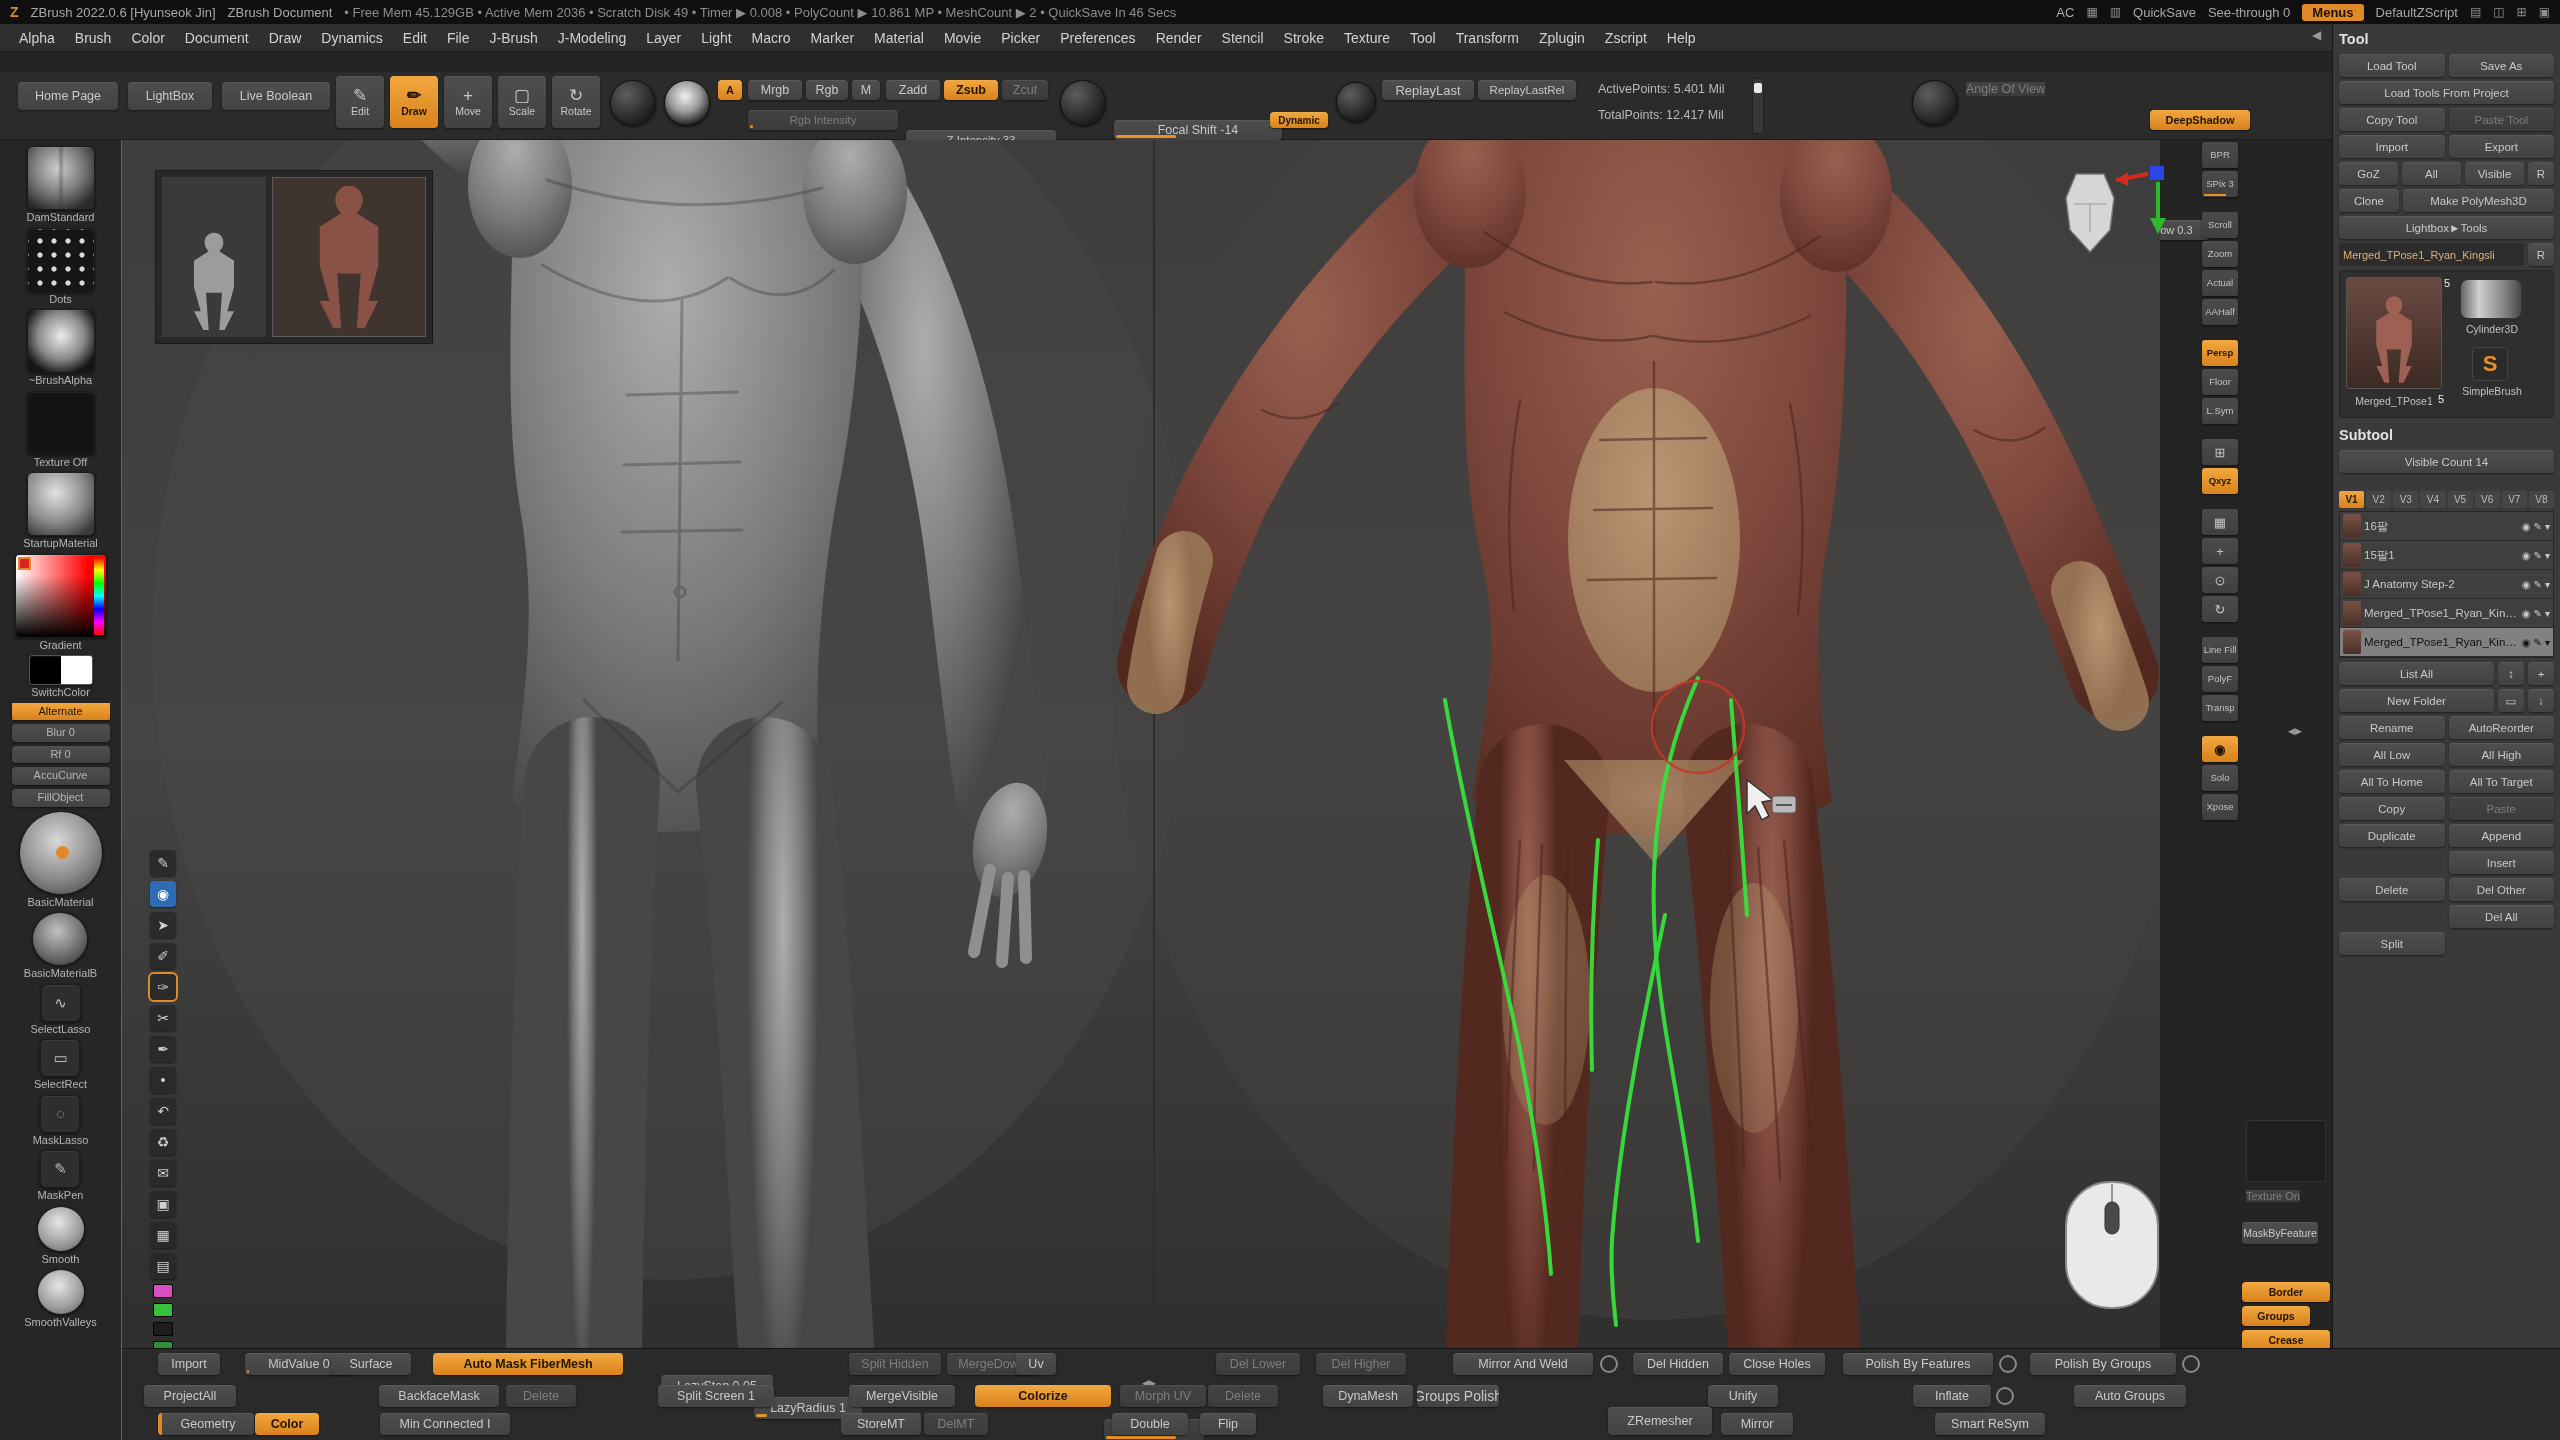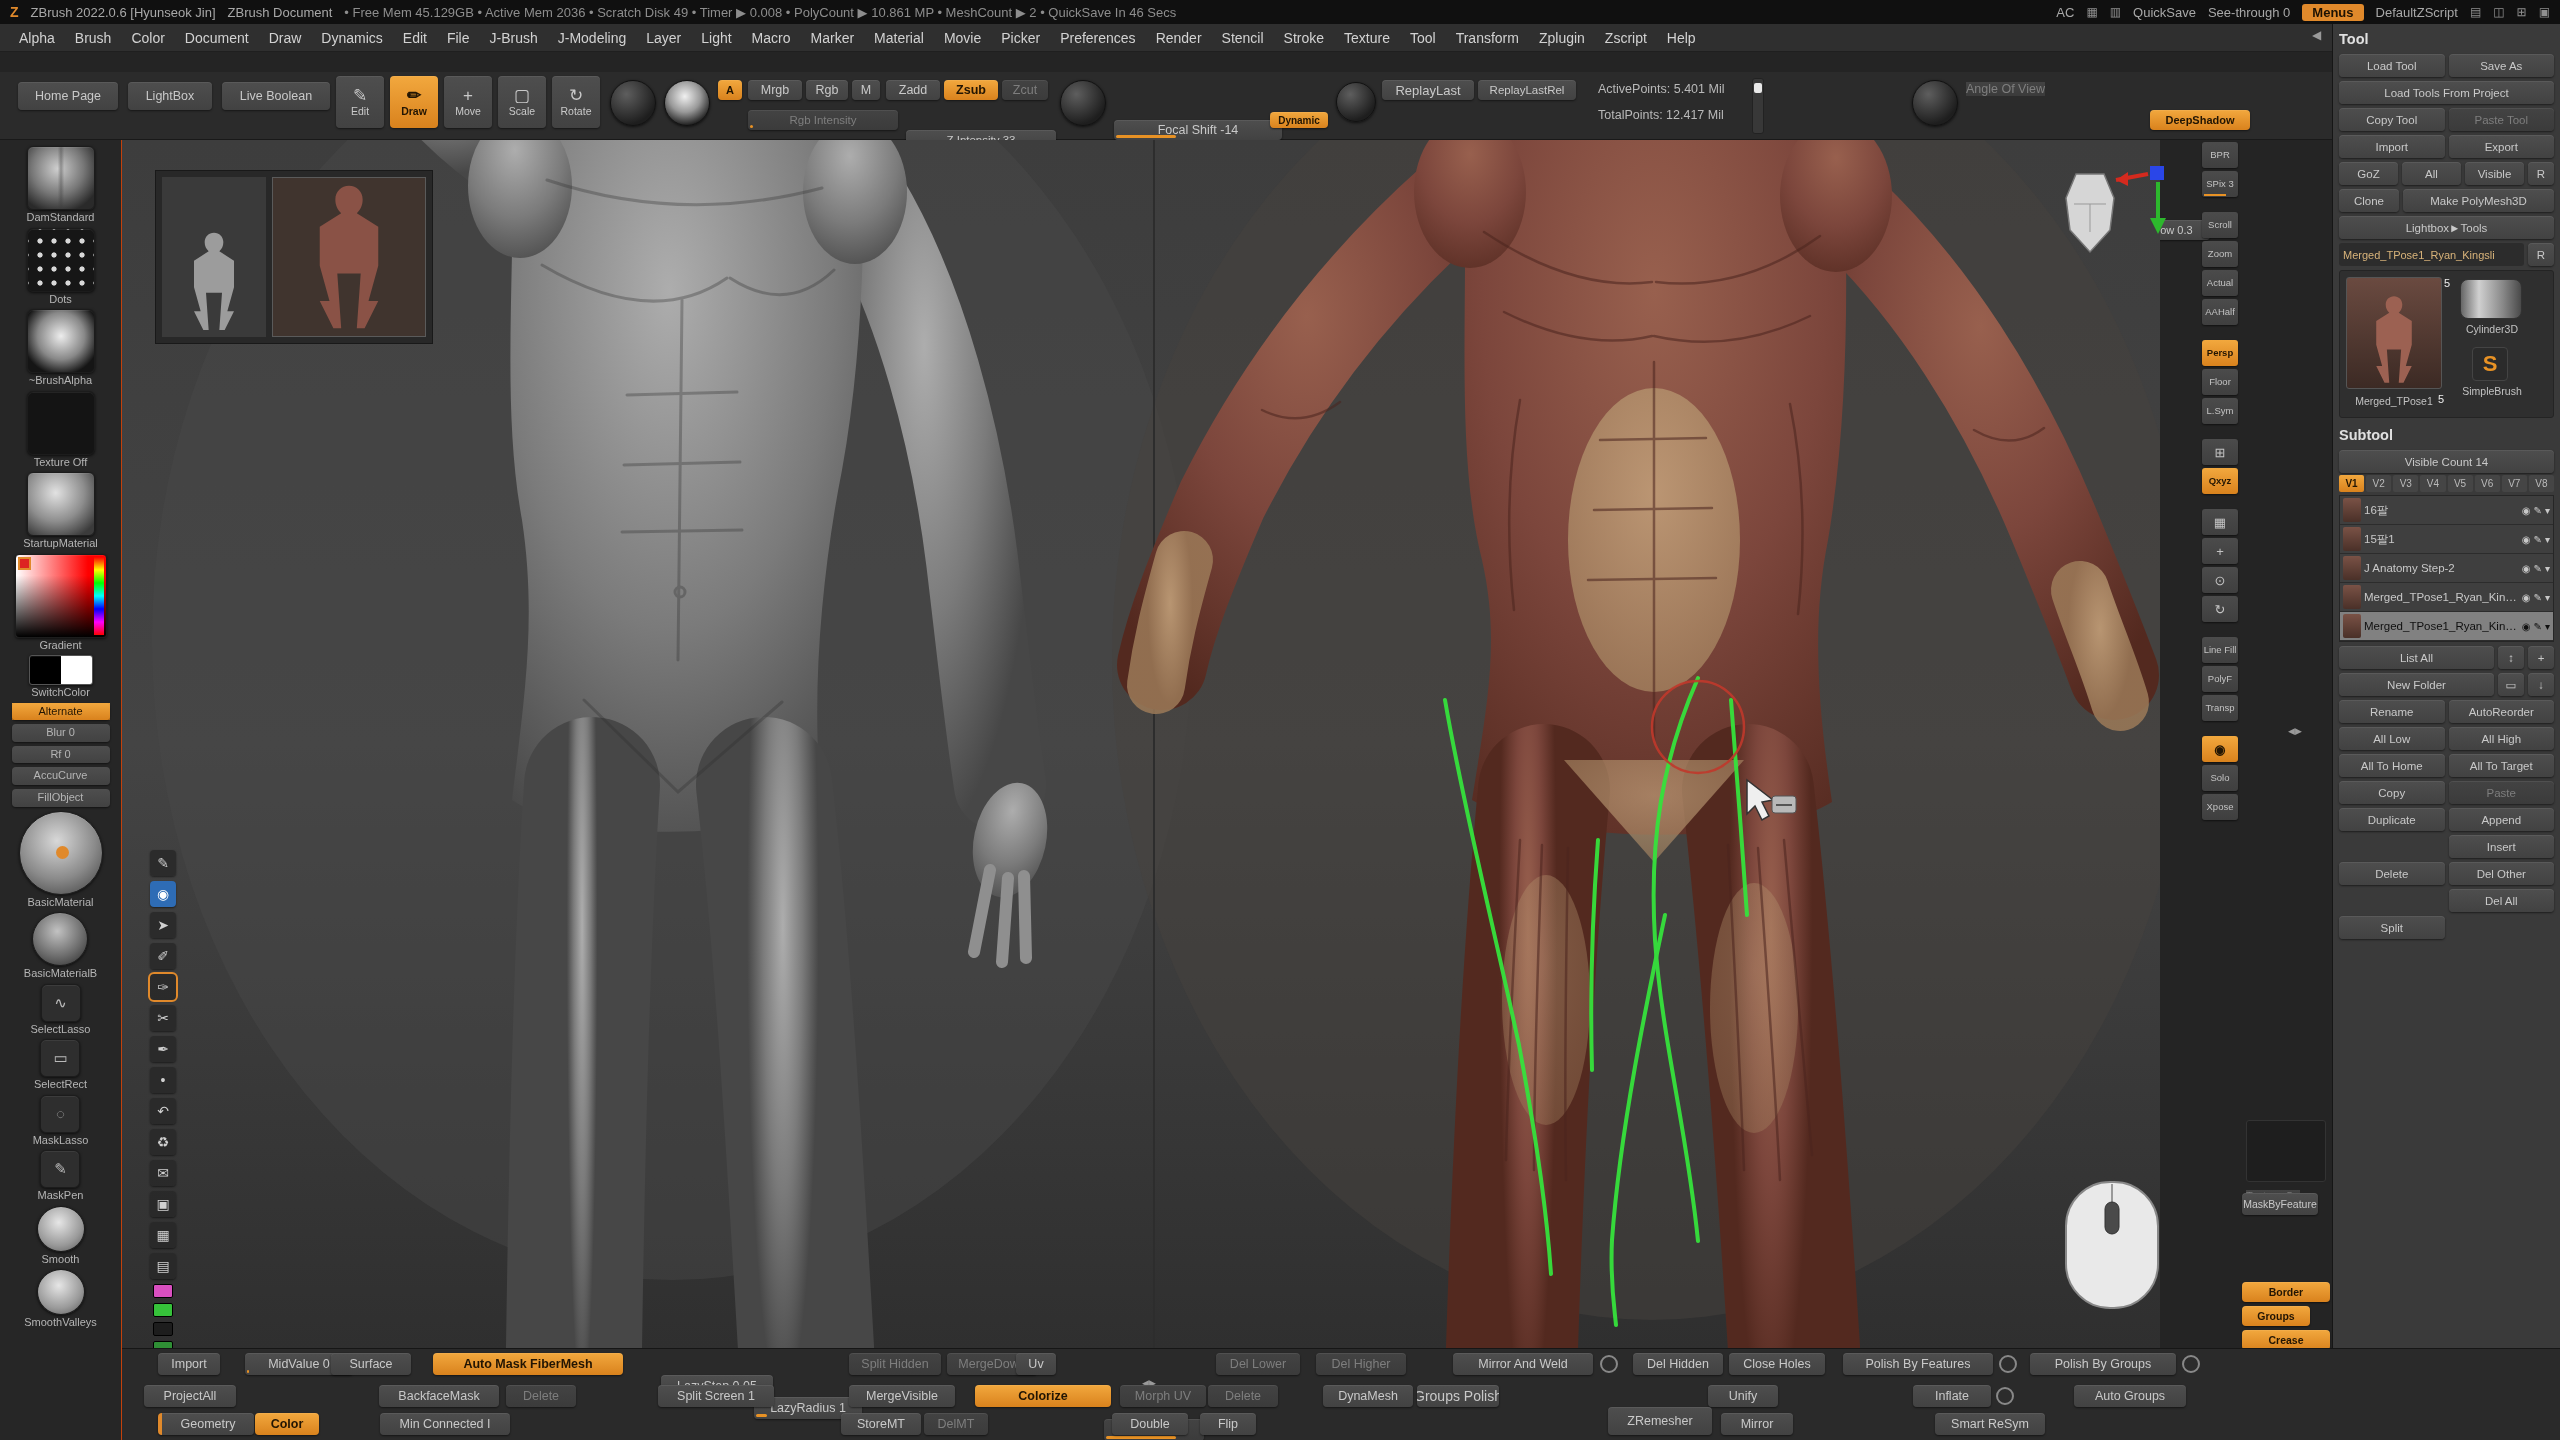--- a/index.html
+++ b/index.html
@@ -83,21 +83,21 @@
 .tp-row{display:flex;gap:4px;margin-top:4px}
 .tp-row .b{position:static;flex:1;height:23px;font-size:11.5px;padding:0 3px}
 .tp-row .b.w-s{flex:0 0 26px}
 .tool-name{flex:1;background:#2c2c2c;color:#d8b37a;font-size:11px;display:flex;align-items:center;padding:0 4px;border-radius:3px;overflow:hidden;white-space:nowrap}
 .tool-thumbs{position:relative;height:148px;background:#2f2f2f;border:1px solid #242424;margin-top:4px;border-radius:3px}
 .at{position:absolute;left:6px;top:6px;width:96px;height:112px;background:linear-gradient(#6a4a40,#3c2a24);border:1px solid #555;border-radius:3px;display:flex;align-items:flex-end;justify-content:center;overflow:hidden}
 .badge{position:absolute;font-size:11px;color:#eee}
 .cyl{position:absolute;left:120px;top:8px;width:62px;height:40px;border-radius:8px;background:linear-gradient(90deg,#666,#d0d0d0 30%,#888 70%,#4a4a4a);border:1px solid #333}
 .tt-lb{position:absolute;font-size:10.5px;color:#c2c2c2;text-align:center}
 .sbx{position:absolute;left:132px;top:76px;width:36px;height:34px;background:#2b2b2b;border:1px solid #444;border-radius:4px;color:#e89225;font-weight:700;font-size:22px;display:flex;align-items:center;justify-content:center}
-.tabs{display:flex;gap:2px;margin-top:2px}
+.tabs{display:flex;gap:2px;margin-top:18px}
 .tab{flex:1;height:17px;background:#454545;border-radius:2px;font-size:10px;display:flex;align-items:center;justify-content:center;color:#bbb}
 .tab.org{background:linear-gradient(#f2a83e,#d9821d);color:#221503;font-weight:700}
 .st-list{margin-top:3px;background:#313131;border:1px solid #262626}
 .st-row{display:flex;align-items:center;gap:3px;height:29px;padding:0 3px;background:#3f3f3f;border-bottom:1px solid #2c2c2c;font-size:11.5px}
 .st-row.sel{background:#818181;color:#101010}
 .st-thumb{width:18px;height:24px;background:linear-gradient(#7a5246,#4a3028);border-radius:2px;flex:none}
 .st-name{flex:1;overflow:hidden;white-space:nowrap;text-overflow:ellipsis}
 .st-ic{font-size:10px;flex:none}
 
 .sidecol .b{font-size:10.5px}
@@ -546,21 +546,21 @@
     </div>
       <div class="rs-btn">
       <span class="rs-glyph"></span>
       <span>Xpose</span>
     </div>
     </div>
 
   <div class="sidecol">
     <div class="abs" style="left:2246px;top:1120px;width:80px;height:62px;background:#1e1e1e;border:1px solid #333;border-radius:3px"></div>
     <span class="txt dim" style="left:2246px;top:1190px;font-size:11px;background:none">Texture On</span>
-    <div class="b" style="left:2242px;top:1193px;width:76px;height:22px">MaskByFeature</div>
+    <div class="b" style="left:2242px;top:1222px;width:76px;height:22px">MaskByFeature</div>
     <div class="b org" style="left:2242px;top:1282px;width:88px;height:20px">Border</div>
     <div class="b org" style="left:2242px;top:1306px;width:68px;height:20px">Groups</div>
     <div class="b org" style="left:2242px;top:1330px;width:88px;height:20px">Crease</div>
     <div class="b" style="left:2242px;top:1354px;width:88px;height:20px">Split Screen 1</div>
     <span class="hnd" style="left:2288px;top:726px">◀▶</span>
   </div>
 
   <div class="tpanel">
     <div class="tp-head">Tool</div>
     <div class="tp-row">

